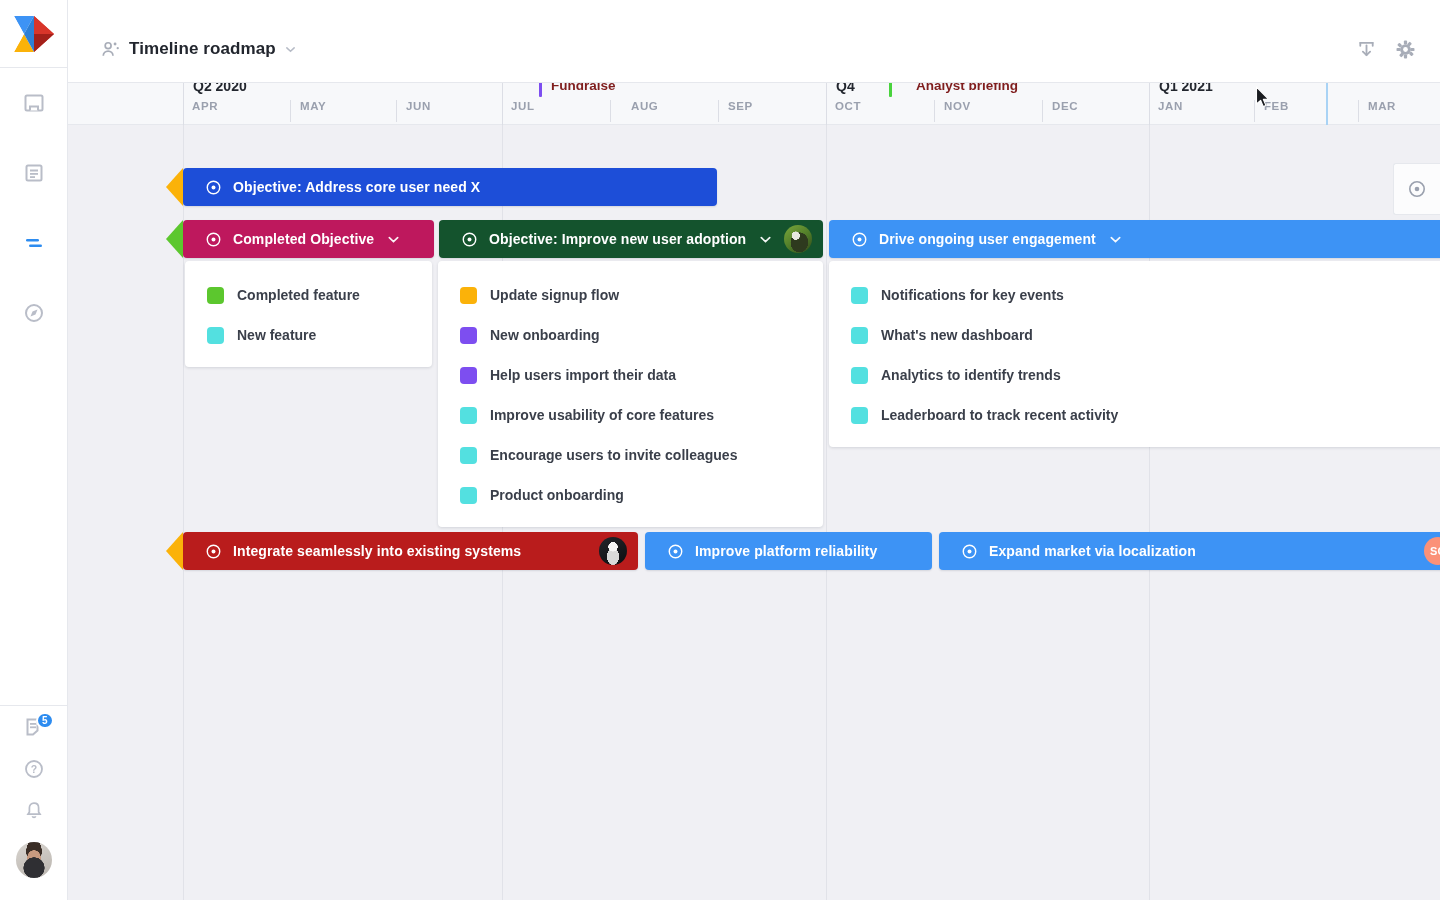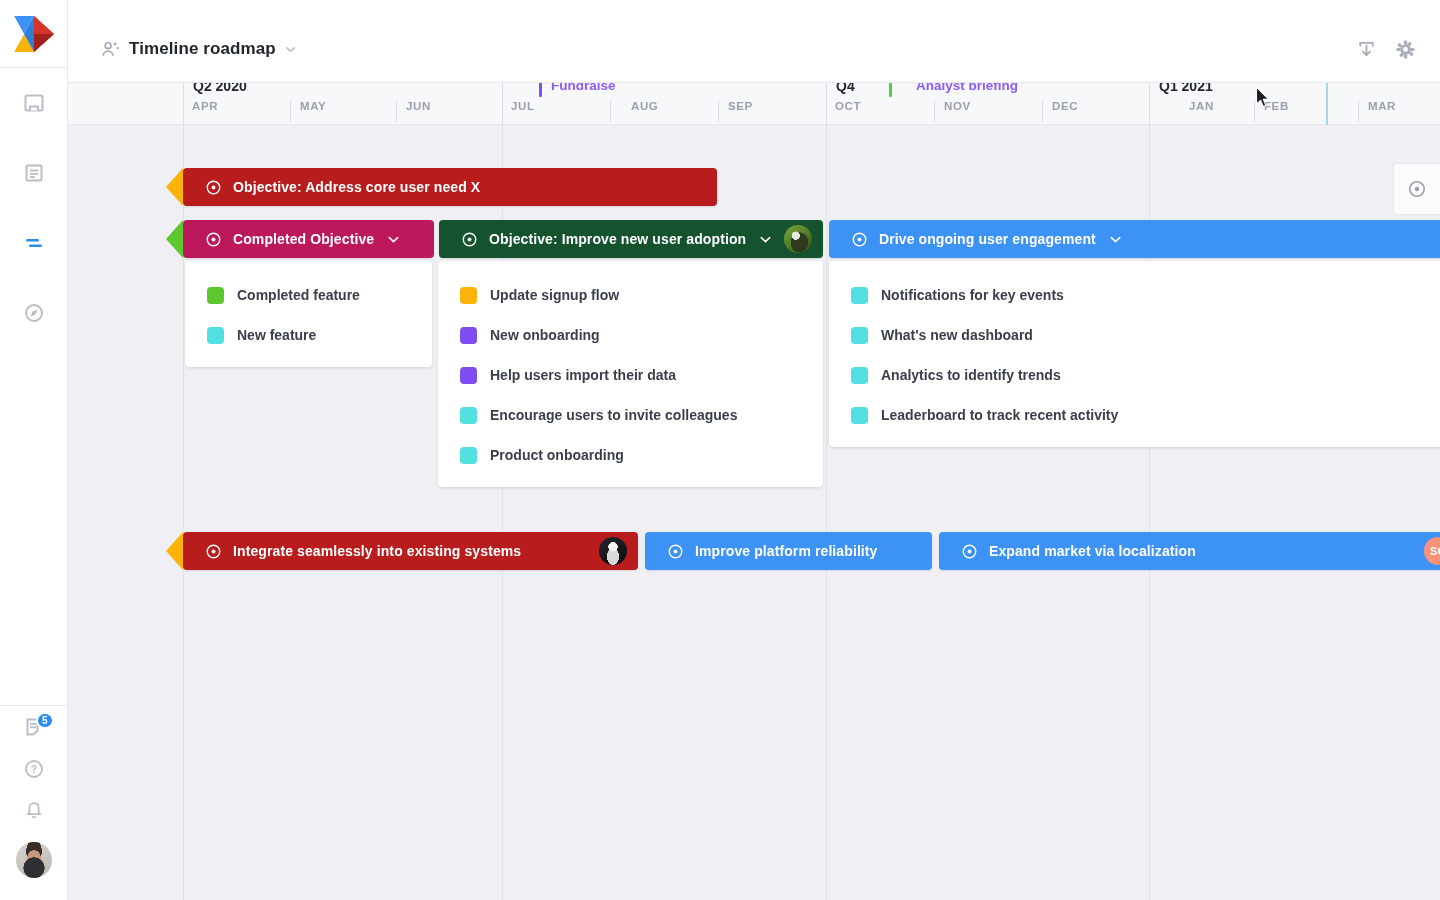--- a/index.html
+++ b/index.html
@@ -97,21 +97,21 @@
     padding-left: 9px;
     font-size: 11.5px; font-weight: bold; color: #9aa0ae;
     letter-spacing: .6px;
   }
   .month.first { border-left: none; }
   .marker-line {
     position: absolute; top: 4px; width: 3px; height: 26px; border-radius: 1px;
   }
   .marker-label {
     position: absolute; top: 11px;
-    font-size: 13.5px; font-weight: bold; color: #8b5cf6; white-space: nowrap;
+    font-size: 13.5px; font-weight: bold; color: #7f1d1d; white-space: nowrap;
   }
   .today-line {
     position: absolute; top: 0; width: 2px; height: 58px; background: #a9d3f5;
   }
 
   
   .canvas {
     position: absolute; left: 68px; top: 125px;
     width: 1372px; height: 775px;
     background: #f0f0f4;
@@ -323,21 +323,21 @@
     <div id="months">
         <div class="month first" style="left: 115px; width: 107px;">APR</div>
         <div class="month" style="left: 222px; width: 106px;">MAY</div>
         <div class="month" style="left: 328px; width: 106px;">JUN</div>
         <div class="month first" style="left: 434px; width: 108px;">JUL</div>
         <div class="month" style="left: 542px; width: 108px; padding-left: 20px;">AUG</div>
         <div class="month" style="left: 650px; width: 108px;">SEP</div>
         <div class="month first" style="left: 758px; width: 108px;">OCT</div>
         <div class="month" style="left: 866px; width: 108px;">NOV</div>
         <div class="month" style="left: 974px; width: 107px;">DEC</div>
-        <div class="month first" style="left: 1081px; width: 105px; margin-left: 31px;">JAN</div>
+        <div class="month first" style="left: 1081px; width: 105px;">JAN</div>
         <div class="month" style="left: 1186px; width: 104px;">FEB</div>
         <div class="month" style="left: 1290px; width: 105px;">MAR</div>
       </div>
     <div id="markers">
         <div class="marker-line" style="left: 471px; background: rgb(125, 78, 240);"></div>
         <div class="marker-label" style="left: 483px;">Fundraise</div>
         <div class="marker-line" style="left: 821px; background: rgb(73, 211, 61);"></div>
         <div class="marker-label" style="left: 848px;">Analyst briefing</div>
       </div>
     <div id="todayline">
@@ -346,21 +346,21 @@
   </div>
 
   <div class="canvas">
     <div id="gridlines">
         <div class="gridline" style="left: 115px;"></div>
         <div class="gridline" style="left: 434px;"></div>
         <div class="gridline" style="left: 758px;"></div>
         <div class="gridline" style="left: 1081px;"></div>
       </div>
     <div id="rows">
-        <div class="bar notch-l" style="left: 115px; top: 43px; width: 534px; background: #b91c1c; color: rgb(251, 178, 9);">
+        <div class="bar notch-l" style="left: 115px; top: 43px; width: 534px; background: #1d4ed8; color: rgb(251, 178, 9);">
           <div class="bar-inner">
             <svg width="17" height="17" viewBox="0 0 18 18">
               <circle cx="9" cy="9" r="6.6" fill="none" stroke="#ffffff" stroke-width="1.5"></circle>
               <circle cx="9" cy="9" r="2.1" fill="#ffffff"></circle>
             </svg>
             <span class="bar-label">Objective: Address core user need X</span>
           </div>
         </div>
         <div class="card" style="left: 117px; top: 136px; width: 247px;">
           <div class="feature">
@@ -377,20 +377,24 @@
             <span class="swatch" style="background: rgb(251, 178, 9);"></span>
             <span class="feature-label">Update signup flow</span>
           </div>
           <div class="feature">
             <span class="swatch" style="background: rgb(125, 78, 240);"></span>
             <span class="feature-label">New onboarding</span>
           </div>
           <div class="feature">
             <span class="swatch" style="background: rgb(125, 78, 240);"></span>
             <span class="feature-label">Help users import their data</span>
+          </div>
+          <div class="feature">
+            <span class="swatch" style="background: rgb(83, 224, 224);"></span>
+            <span class="feature-label">Improve usability of core features</span>
           </div>
           <div class="feature">
             <span class="swatch" style="background: rgb(83, 224, 224);"></span>
             <span class="feature-label">Encourage users to invite colleagues</span>
           </div>
           <div class="feature">
             <span class="swatch" style="background: rgb(83, 224, 224);"></span>
             <span class="feature-label">Product onboarding</span>
           </div>
         </div>

